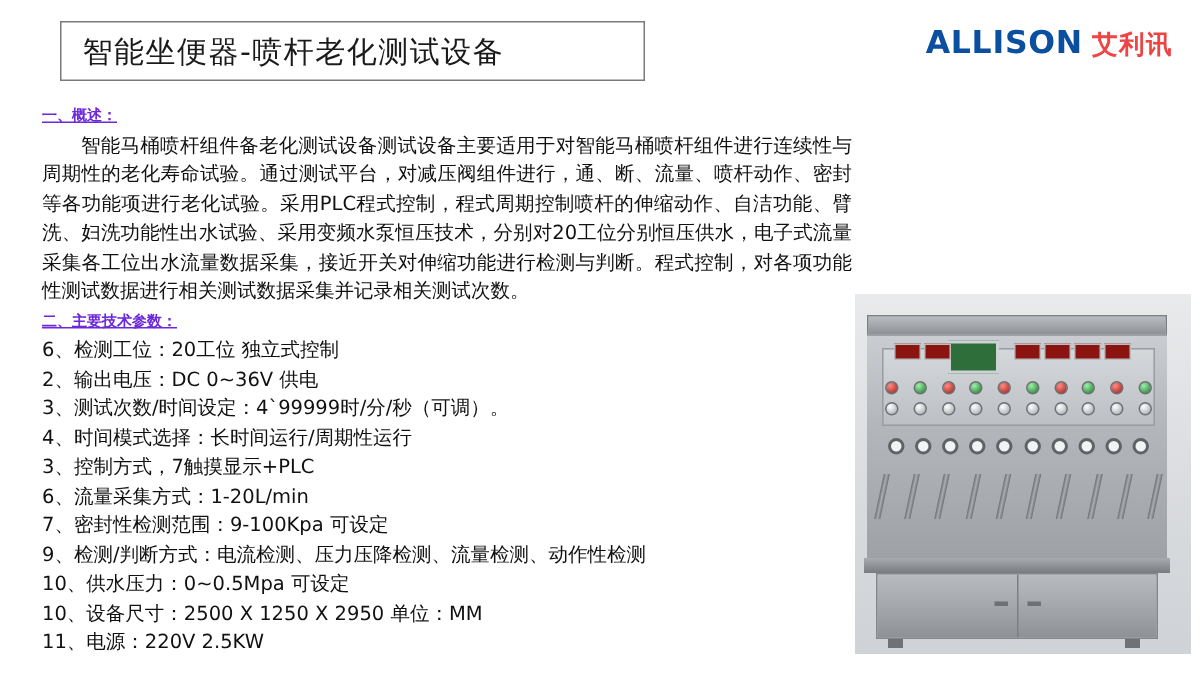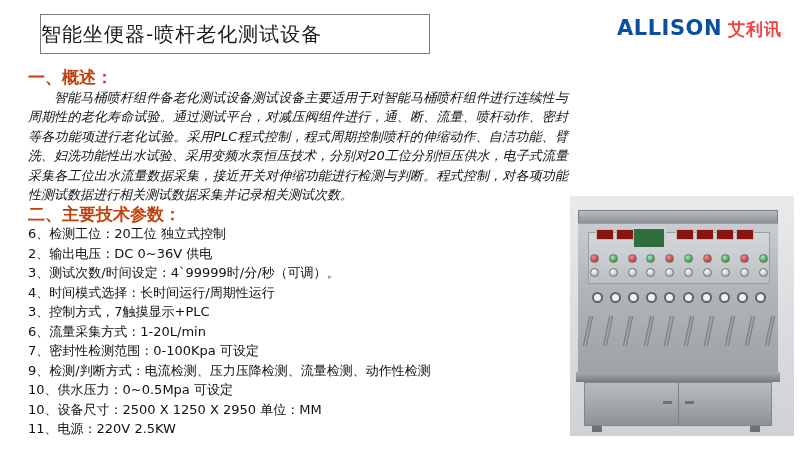--- a/index.html
+++ b/index.html
@@ -24,20 +24,21 @@
   .title-box {
     position: absolute;
     left: 40px;
     top: 14px;
     width: 390px;
     height: 40px;
     border: 1px solid #7a7a7a;
     box-sizing: border-box;
     display: flex;
     align-items: center;
+    padding-left: 14px;
   }
   .title-text {
     font-size: 20px;
     color: #1a1a1a;
     letter-spacing: 1px;
     font-family: "DejaVu Sans", "Liberation Sans", sans-serif;
   }
   .brand {
     position: absolute;
     right: 18px;
@@ -64,27 +65,27 @@
     position: absolute;
     left: 28px;
     top: 68px;
     width: 540px;
     font-size: 13px;
     line-height: 19.5px;
     color: #111111;
   }
   .section-head {
     font-weight: bold;
-    font-size: 17px;
-    color: #c2410c;
+    font-size: 10px;
+    color: #6d28d9;
+    text-decoration: underline;
   }
   .para {
     text-indent: 26px;
     text-align: justify;
-    font-style: italic;
   }
   .spec-line {
     white-space: nowrap;
   }
   .spec-list {
     margin: 0;
     padding: 0;
     list-style: none;
   }
 
@@ -229,21 +230,21 @@
     <div class="section-head">一、概述：</div>
     <div class="para">智能马桶喷杆组件备老化测试设备测试设备主要适用于对智能马桶喷杆组件进行连续性与周期性的老化寿命试验。通过测试平台，对减压阀组件进行，通、断、流量、喷杆动作、密封等各功能项进行老化试验。采用PLC程式控制，程式周期控制喷杆的伸缩动作、自洁功能、臂洗、妇洗功能性出水试验、采用变频水泵恒压技术，分别对20工位分别恒压供水，电子式流量采集各工位出水流量数据采集，接近开关对伸缩功能进行检测与判断。程式控制，对各项功能性测试数据进行相关测试数据采集并记录相关测试次数。</div>
     <div class="section-head">二、主要技术参数：</div>
     <ul class="spec-list">
       <li class="spec-line">6、检测工位：20工位 独立式控制</li>
       <li class="spec-line">2、输出电压：DC 0~36V 供电</li>
       <li class="spec-line">3、测试次数/时间设定：4`99999时/分/秒（可调）。</li>
       <li class="spec-line">4、时间模式选择：长时间运行/周期性运行</li>
       <li class="spec-line">3、控制方式，7触摸显示+PLC</li>
       <li class="spec-line">6、流量采集方式：1-20L/min</li>
-      <li class="spec-line">7、密封性检测范围：0-100Kpa 可设定</li>
+      <li class="spec-line">7、密封性检测范围：9-100Kpa 可设定</li>
       <li class="spec-line">9、检测/判断方式：电流检测、压力压降检测、流量检测、动作性检测</li>
       <li class="spec-line">10、供水压力：0~0.5Mpa 可设定</li>
       <li class="spec-line">10、设备尺寸：2500 X 1250 X 2950 单位：MM</li>
       <li class="spec-line">11、电源：220V  2.5KW</li>
     </ul>
   </div>
 
   <div class="photo">
     <div class="cab-top"></div>
     <div class="cab-body"></div>

